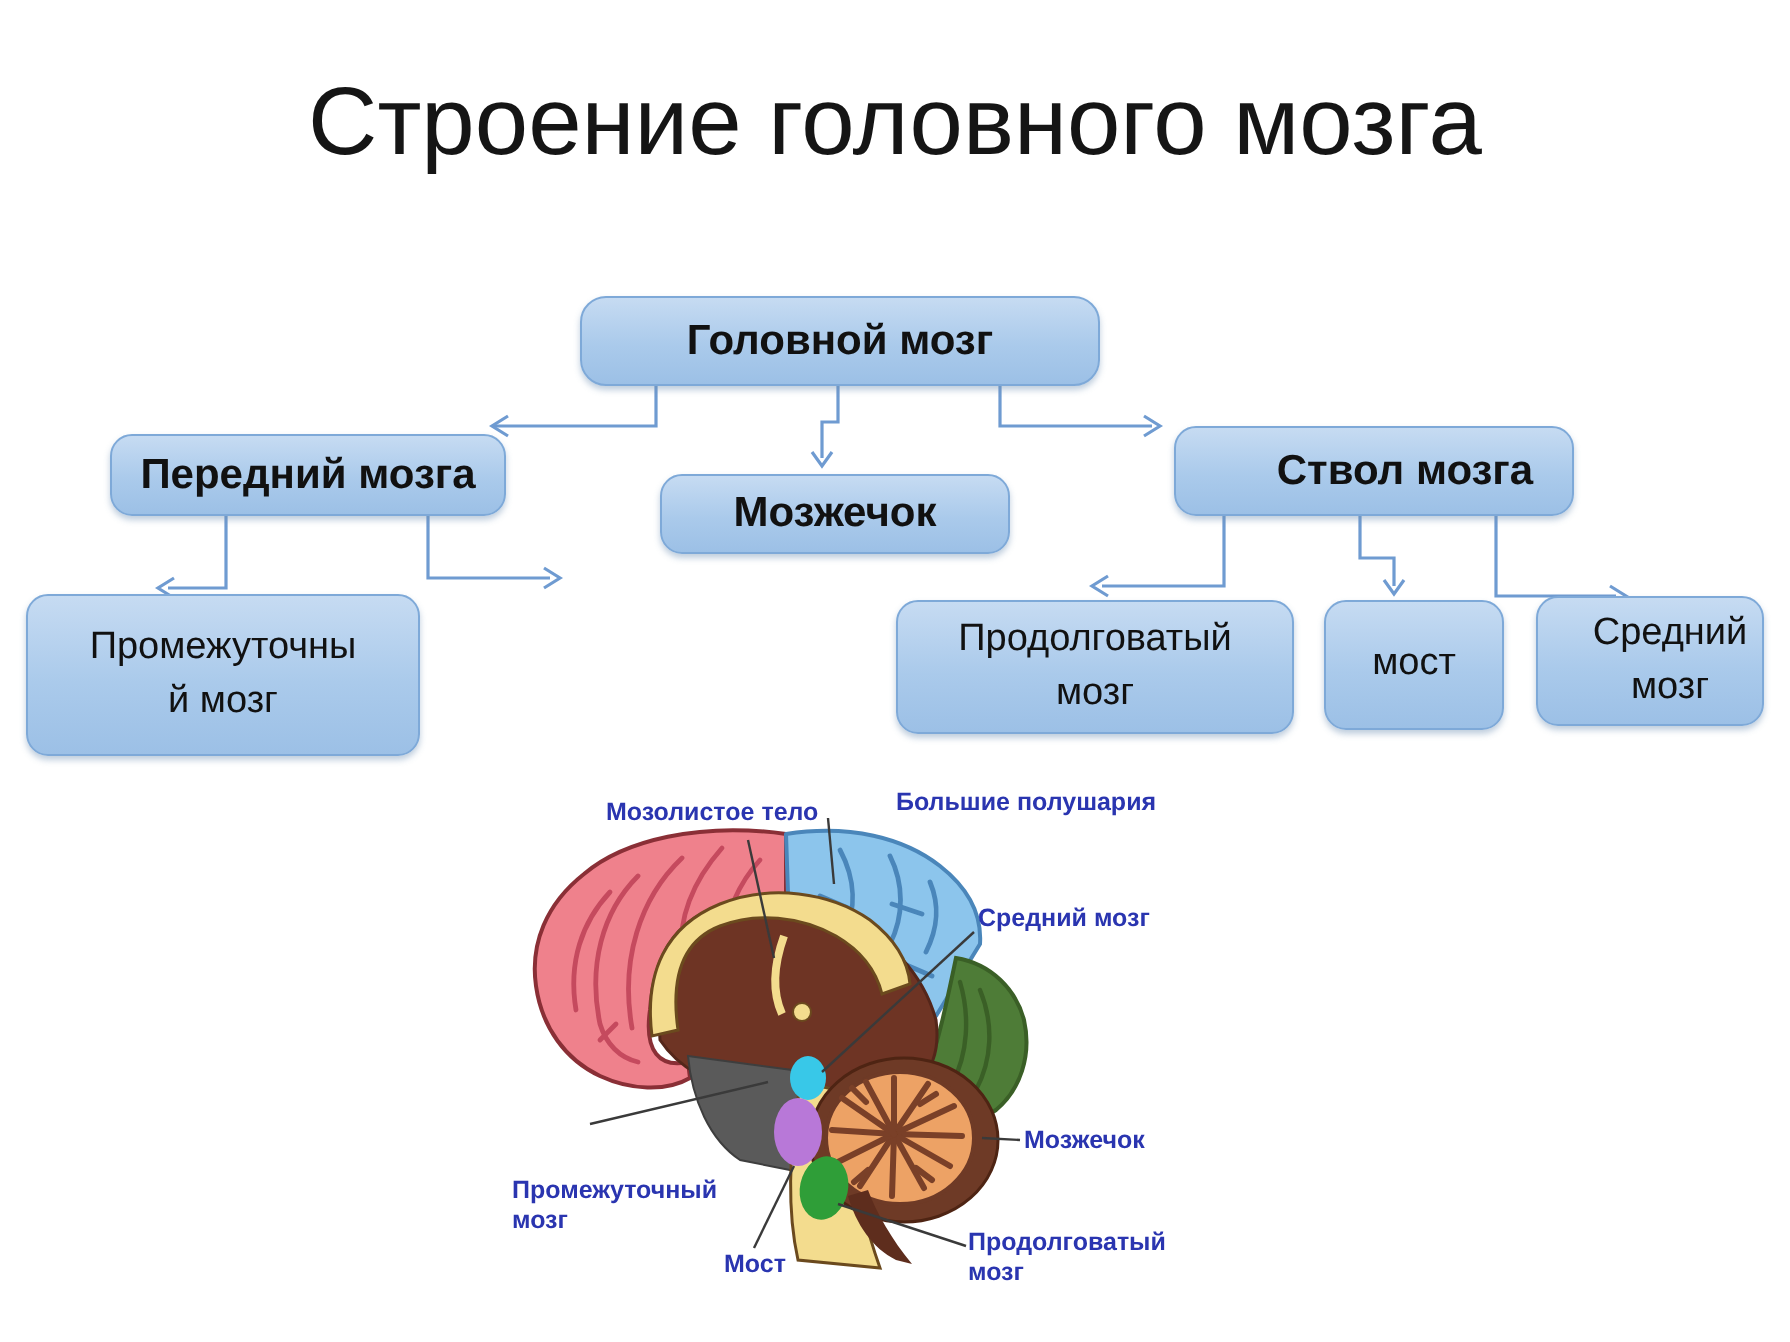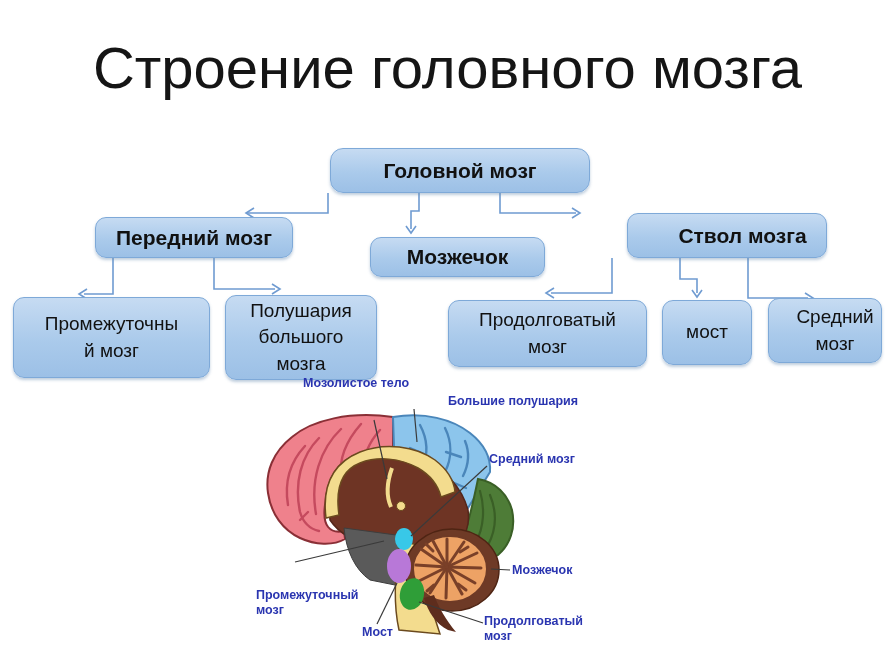--- a/index.html
+++ b/index.html
@@ -2,29 +2,29 @@
 <html style="--c-box_fill_top: #c6dbf2; --c-box_fill_mid: #aacaeb; --c-box_fill_bottom: #9cc0e6; --c-box_border: #7ea9d8; --c-connector: #6f9bd1; --c-label_blue: #2a35b0; --c-pink: #ef818c; --c-pink_line: #c54a5e; --c-blue: #8cc5ec; --c-blue_line: #4a86ba; --c-green: #4e7c37; --c-maroon: #6e3424; --c-yellow: #f3dc8e; --c-gray: #5a5a5a; --c-cyan: #38c8e8; --c-purple: #b878d8; --c-bright_green: #2f9e38; --c-cereb_outer: #6e3a26; --c-cereb_orange: #eda265;"><head>
 <meta charset="utf-8">
 <style>
   html,body{margin:0;padding:0;background:#fff;}
   body{width:895px;height:671px;position:relative;overflow:hidden;
        font-family:"Liberation Sans","DejaVu Sans",sans-serif;}
   .slide{position:absolute;inset:0;background:#fff;}
 
   
   .title{position:absolute;left:0;top:34px;width:895px;text-align:center;
-         font-size:58px;color:#151515;letter-spacing:0px;}
+         font-size:48px;color:#151515;letter-spacing:0px;}
 
   
   .fc-box{position:absolute;display:flex;align-items:center;justify-content:center;
           text-align:center;white-space:pre-line;color:#111;
           background:linear-gradient(180deg,var(--c-box_fill_top) 0%,var(--c-box_fill_mid) 55%,var(--c-box_fill_bottom) 100%);
           border:1.5px solid var(--c-box_border);border-radius:11px;
           box-shadow:0 2px 3px rgba(110,145,180,.45);box-sizing:border-box;}
-  .fc-box.head{font-weight:700;font-size:21px;margin-left:40px;}
+  .fc-box.head{font-weight:700;font-size:21px;}
   .fc-box.sub{font-size:19px;line-height:1.38;}
 
   svg.overlay{position:absolute;left:0;top:0;pointer-events:none;}
   .conn{stroke:var(--c-connector);stroke-width:1.6;fill:none;}
 
   
   .rg-pink{fill:var(--c-pink);stroke:#8a2f36;stroke-width:2;stroke-linejoin:round;}
   .sulci-pink{stroke:var(--c-pink_line);stroke-width:2.4;fill:none;stroke-linecap:round;}
   .rg-blue{fill:var(--c-blue);stroke:#4a86ba;stroke-width:2;stroke-linejoin:round;}
   .sulci-blue{stroke:var(--c-blue_line);stroke-width:2.4;fill:none;stroke-linecap:round;}
@@ -78,28 +78,25 @@
       <path class="conn" d="M680,258 V279 H697 V293"></path>
       <path class="conn" d="M692,290 L697,297 L702,290"></path>
     </g>
     <g>
       <path class="conn" d="M748,258 V298 H808"></path>
       <path class="conn" d="M805,293 L813,298 L805,303"></path>
     </g>
   </svg>
 
   <div class="fc-box head" style="left:290px;top:148px;width:260px;height:45px;border-radius:13px;">Головной мозг</div>
-  <div class="fc-box head" style="left:55px;top:217px;width:198px;height:41px;">Передний мозг</div>
+  <div class="fc-box head" style="left:55px;top:217px;width:198px;height:41px;">Передний мозга</div>
   <div class="fc-box head" style="left:330px;top:237px;width:175px;height:40px;">Мозжечок</div>
   <div class="fc-box head" style="left:587px;top:213px;width:200px;height:45px;padding-left:31px;">Ствол мозга</div>
   <div class="fc-box sub" style="left:13px;top:297px;width:197px;height:81px;">Промежуточны
 й мозг</div>
-  <div class="fc-box sub" style="left:225px;top:295px;width:152px;height:85px;">Полушария
-большого
-мозга</div>
   <div class="fc-box sub" style="left:448px;top:300px;width:199px;height:67px;">Продолговатый
 мозг</div>
   <div class="fc-box sub" style="left:662px;top:300px;width:90px;height:65px;">мост</div>
   <div class="fc-box sub" style="left:768px;top:298px;width:114px;height:65px;padding-left:20px;">Средний
 мозг</div>
 
   <svg class="overlay" width="895" height="671" viewBox="0 0 895 671">
 
     <path class="rg-pink" d="M393,417 C350,411 312,420 292,437 C273,452 265,472 268,493
          C271,514 283,530 300,538 C315,545 333,546 345,539
@@ -178,21 +175,21 @@
       <path class="lbl-line" d="M374,420 L387,479"></path>
       <path class="lbl-line" d="M414,409 L417,442"></path>
       <path class="lbl-line" d="M487,466 L411,536"></path>
       <path class="lbl-line" d="M295,562 L384,541"></path>
       <path class="lbl-line" d="M510,570 L491,569"></path>
       <path class="lbl-line" d="M483,623 L419,602"></path>
       <path class="lbl-line" d="M377,624 L397,583"></path>
     </g>
   </svg>
 
-  <div class="b-label" style="left:303px;top:376px;">Мозолистое тело</div>
+  <div class="b-label" style="left:303px;top:399px;">Мозолистое тело</div>
   <div class="b-label" style="left:400px;top:394px;padding-left:48px;">Большие полушария</div>
   <div class="b-label" style="left:489px;top:452px;">Средний мозг</div>
   <div class="b-label" style="left:256px;top:588px;">Промежуточный
 мозг</div>
   <div class="b-label" style="left:512px;top:563px;">Мозжечок</div>
   <div class="b-label" style="left:484px;top:614px;">Продолговатый
 мозг</div>
   <div class="b-label" style="left:362px;top:625px;">Мост</div>
 
 </div>

